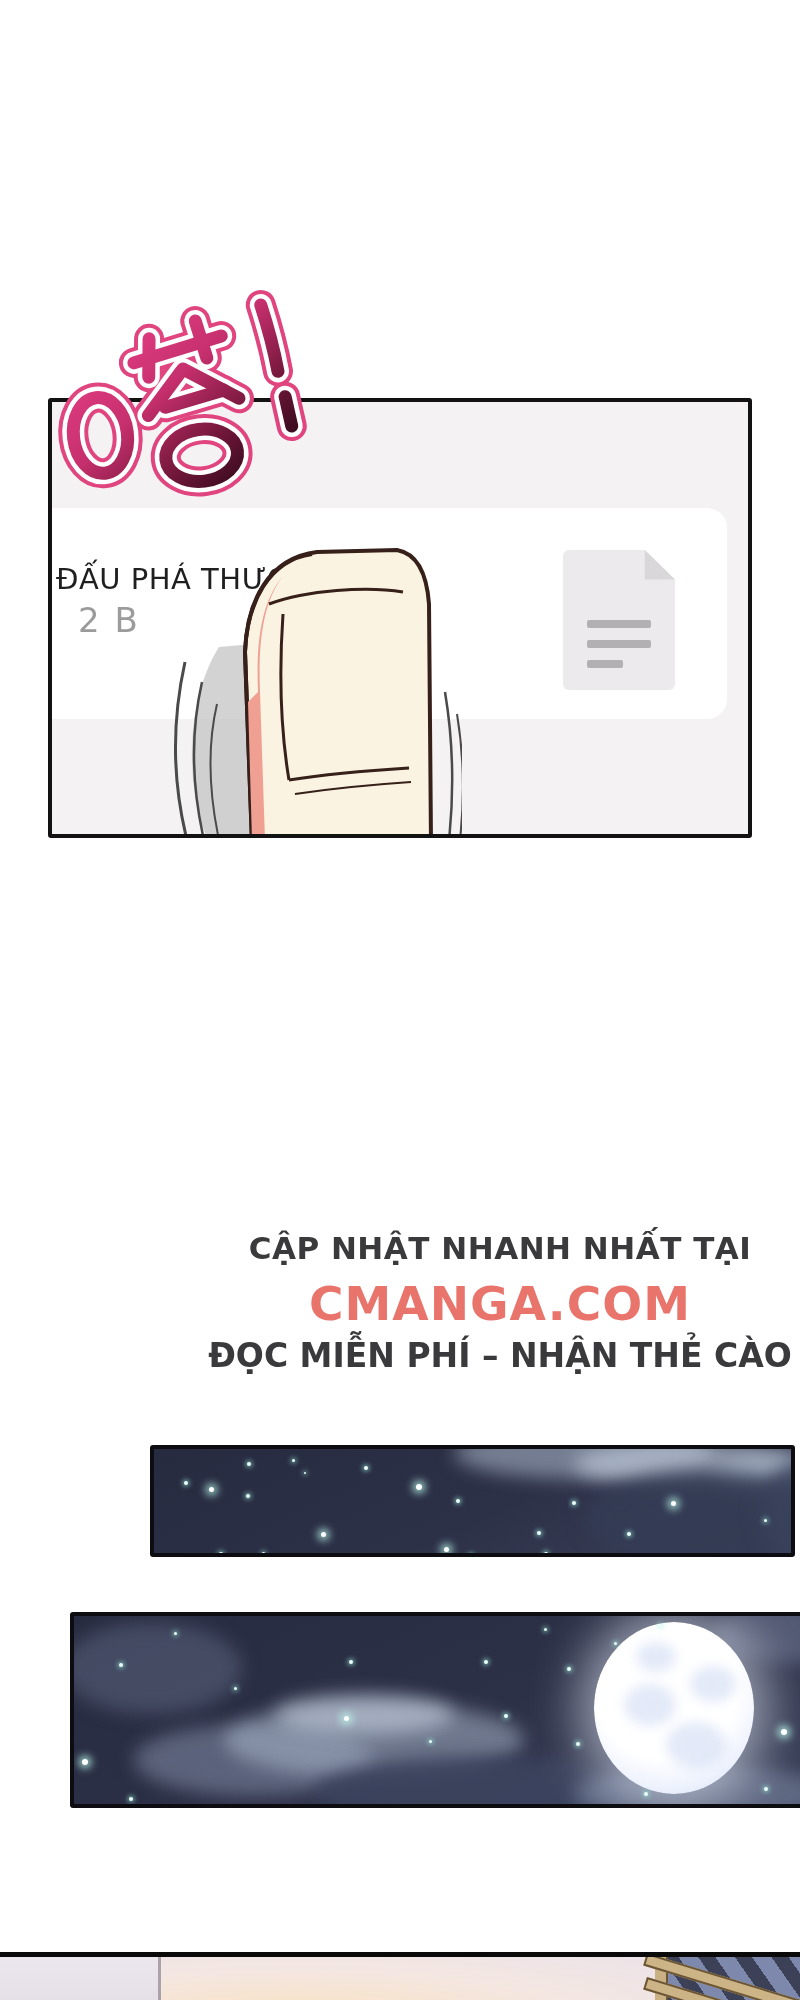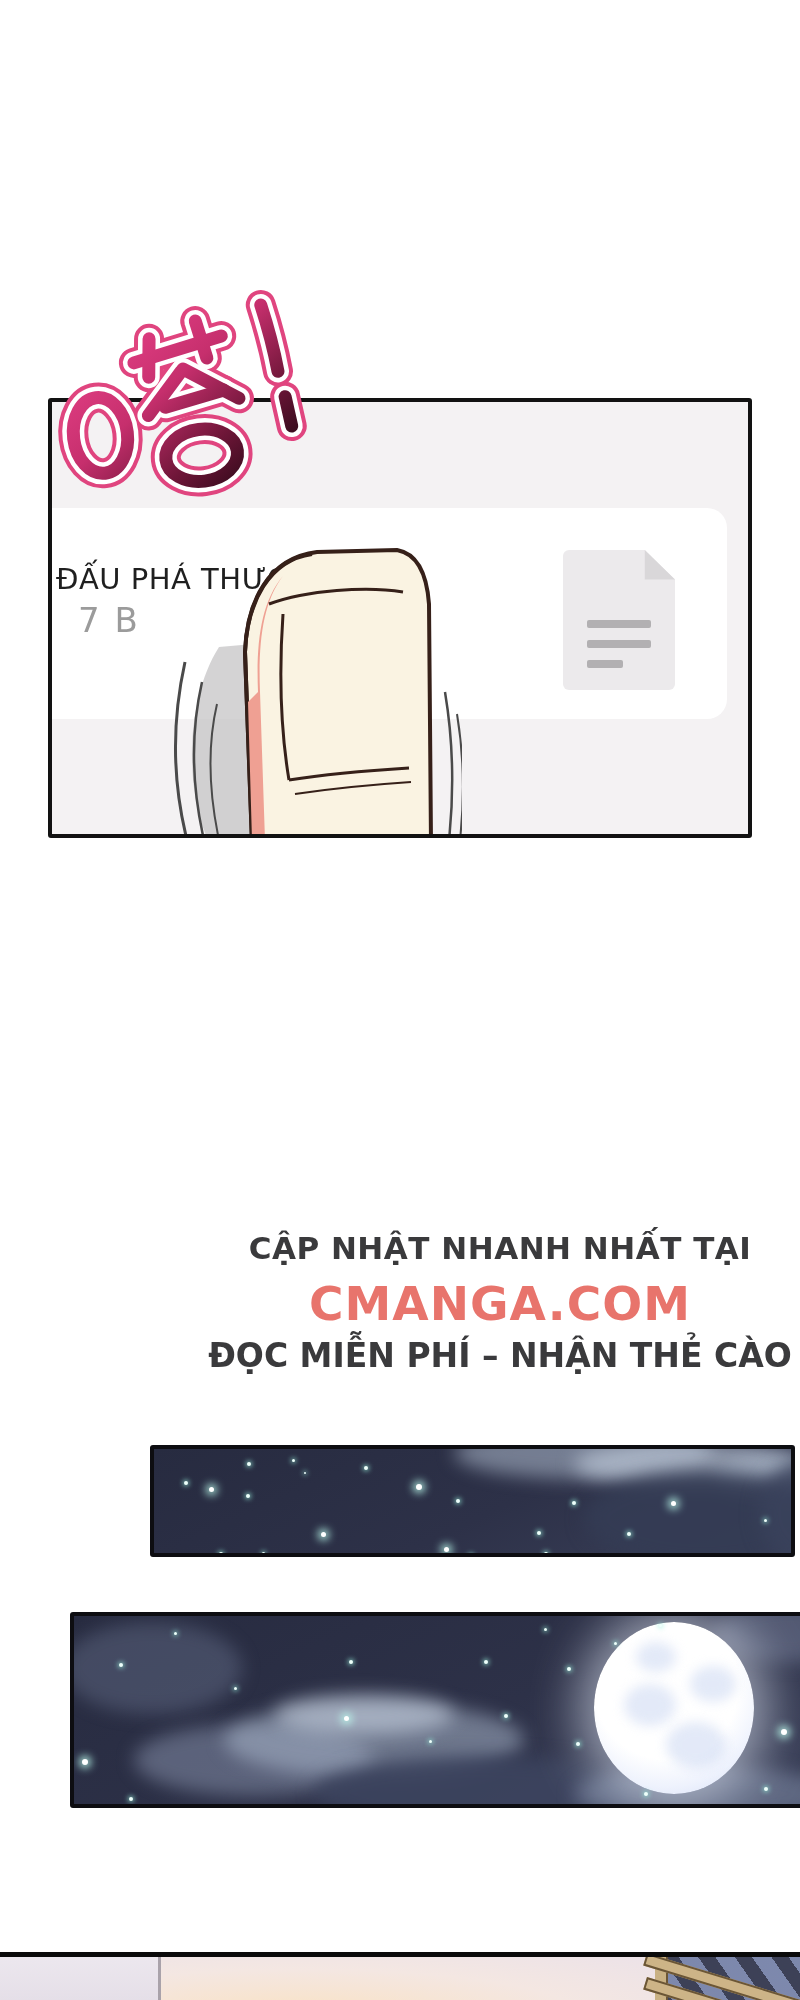--- a/index.html
+++ b/index.html
@@ -97,21 +97,21 @@
       </defs>
       <use href="#sfxglyph" class="sfx-pink" stroke-width="30"></use>
       <use href="#sfxglyph" class="sfx-white" stroke-width="22"></use>
       <use href="#sfxglyph" class="sfx-grad" stroke-width="13"></use>
     </svg>
   </div>
 
   <div class="app-panel">
     <div class="app-card"></div>
     <div class="app-title">ĐẤU PHÁ THƯƠN</div>
-    <div class="app-sub">7 B</div>
+    <div class="app-sub">2 B</div>
 
     <div class="doc-icon">
       <div class="doc-body"></div>
       <div class="doc-fold"></div>
       <div class="doc-line" style="left:24px;top:70px;width:64px;"></div>
       <div class="doc-line" style="left:24px;top:90px;width:64px;"></div>
       <div class="doc-line" style="left:24px;top:110px;width:36px;"></div>
     </div>
 
     <svg class="finger" viewBox="0 0 305 300">

